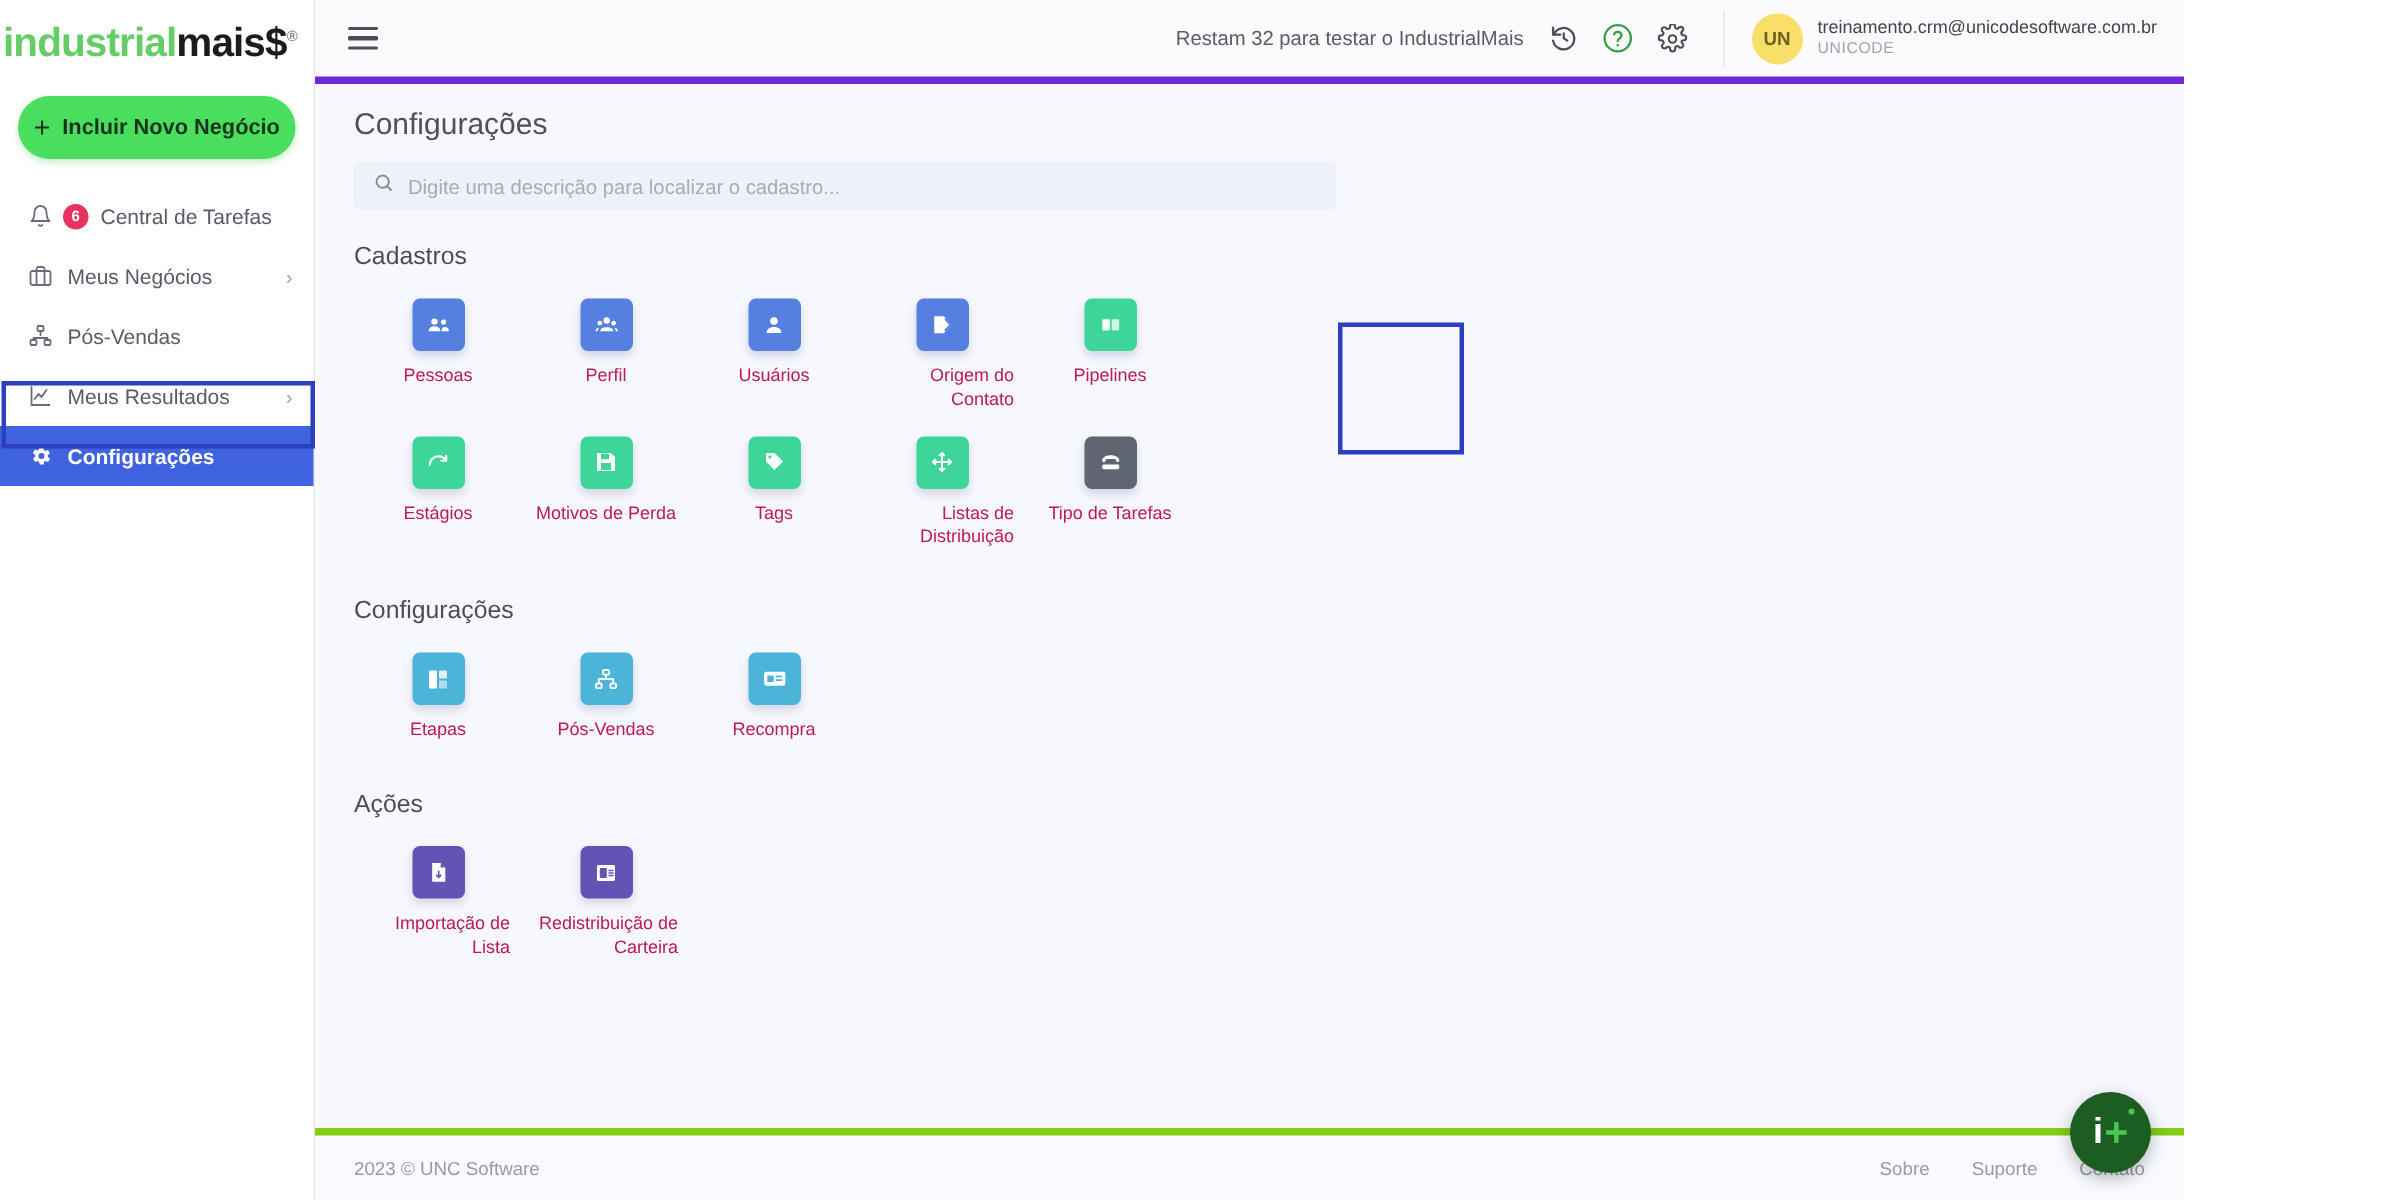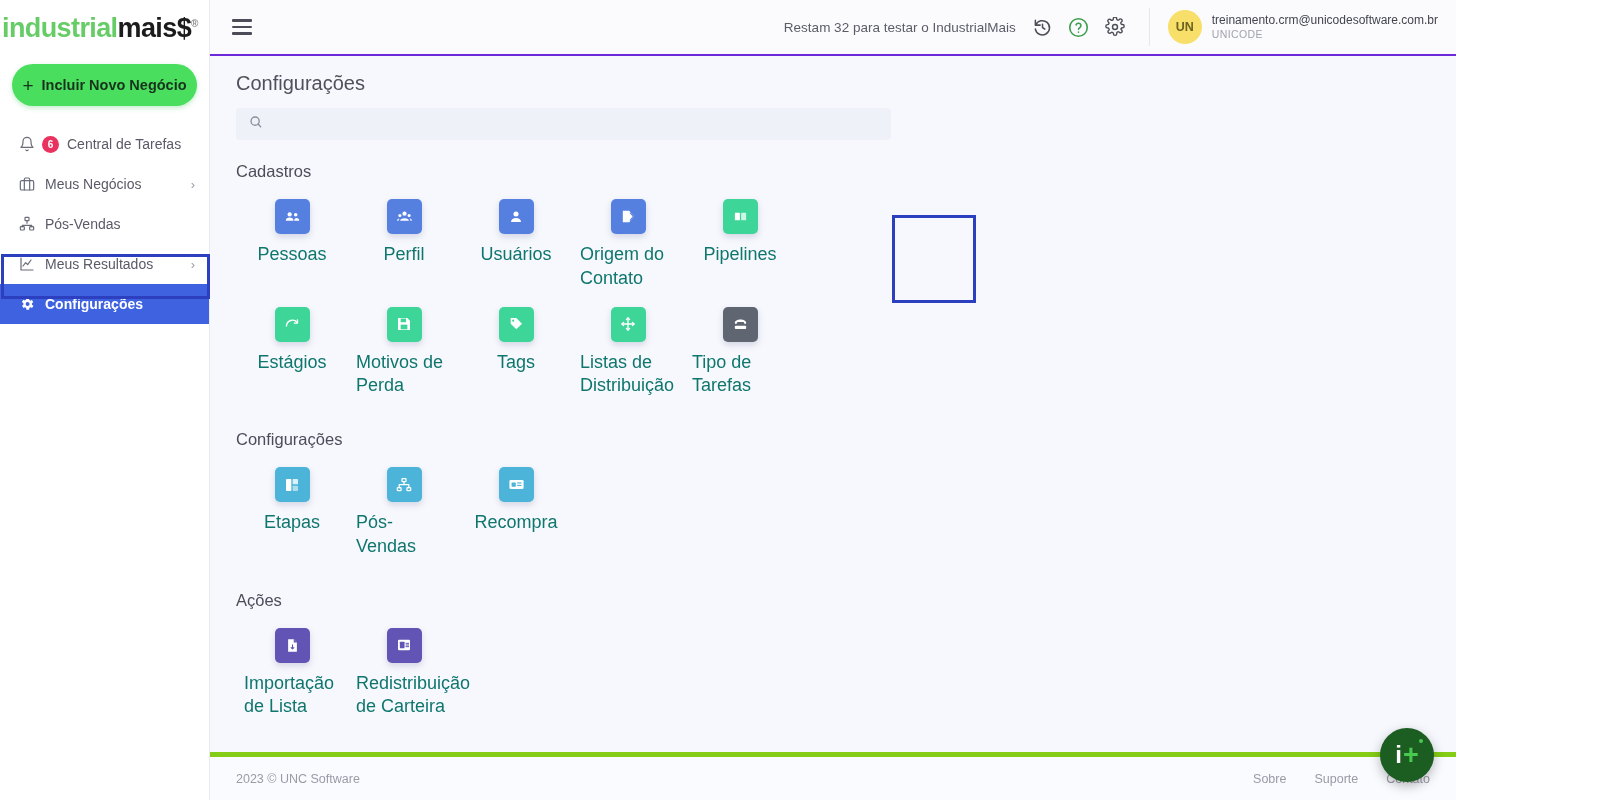--- a/index.html
+++ b/index.html
@@ -63,21 +63,21 @@
   .anno-sidebar {
     position: absolute; left: 1px; top: 254px;
     width: 209px; height: 45px;
     border: 3px solid #2b3fbf; pointer-events: none; z-index: 9;
   }
 
   
   .right { flex: 1; display: flex; flex-direction: column; height: 800px; min-width: 0; }
 
   .topbar {
-    height: 56px; background: #fbfbfd; border-bottom: 2px solid #6d28d9;
+    height: 56px; background: #fbfbfd; border-bottom: 5px solid #6d28d9;
     display: flex; align-items: center; padding: 0 18px 0 22px;
     flex: 0 0 56px;
     justify-content: space-between;
   }
   .hamburger { width: 20px; cursor: pointer; display: flex; flex-direction: column; gap: 4px; }
   .hamburger span { display: block; height: 2.5px; background: #4c4c58; border-radius: 1px; }
   .topbar-spacer { flex: 1; }
   .trial-text { font-size: 13.5px; color: #5c5c68; margin-right: 9px; white-space: nowrap; }
   .top-icon { width: 26px; height: 26px; margin: 0 5px; display: flex; align-items: center; justify-content: center; cursor: pointer; }
   .user-box {
@@ -125,21 +125,21 @@
     padding: 10px 2px 6px 2px; cursor: pointer; position: relative;
   }
   .tile-icon {
     width: 35px; height: 35px; border-radius: 5px;
     display: flex; align-items: center; justify-content: center;
     box-shadow: 0 3px 6px rgba(80,90,140,.22);
     margin-bottom: 9px;
   }
   .tile-icon svg { display: block; }
   .tile-label {
-    font-size: 18px; color: #0f766e; text-align: left; line-height: 1.32;
+    font-size: 12px; color: #be185d; text-align: right; line-height: 1.32;
     max-width: 96px;
   }
 
   
   .anno-tile {
     position: absolute; left: 682px; top: 159px;
     width: 84px; height: 88px;
     border: 3px solid #2b3fbf; pointer-events: none; z-index: 8;
   }
 
@@ -291,20 +291,21 @@
 
         <h1 class="page-title">Configurações</h1>
 
         <div class="searchbar">
           <span>
             <svg width="14" height="14" viewBox="0 0 24 24" fill="none" stroke="#8c8e9e" stroke-width="2.3" stroke-linecap="round">
                 <circle cx="10.5" cy="10.5" r="7"></circle>
                 <path d="M20 20l-4.5-4.5"></path>
               </svg>
           </span>
+          <input class="search-input" type="text" placeholder="Digite uma descrição para localizar o cadastro..." style="">
         </div>
 
         <h2 class="section-title">Cadastros</h2>
         <div class="tile-grid">
 
           <div class="tile">
             <div class="tile-icon" style="background:#5680e0">
               <svg width="17" height="17" viewBox="0 0 24 24" fill="#fff">
                   <circle cx="8" cy="9" r="3"></circle>
                   <circle cx="16.5" cy="9.5" r="2.5"></circle>

